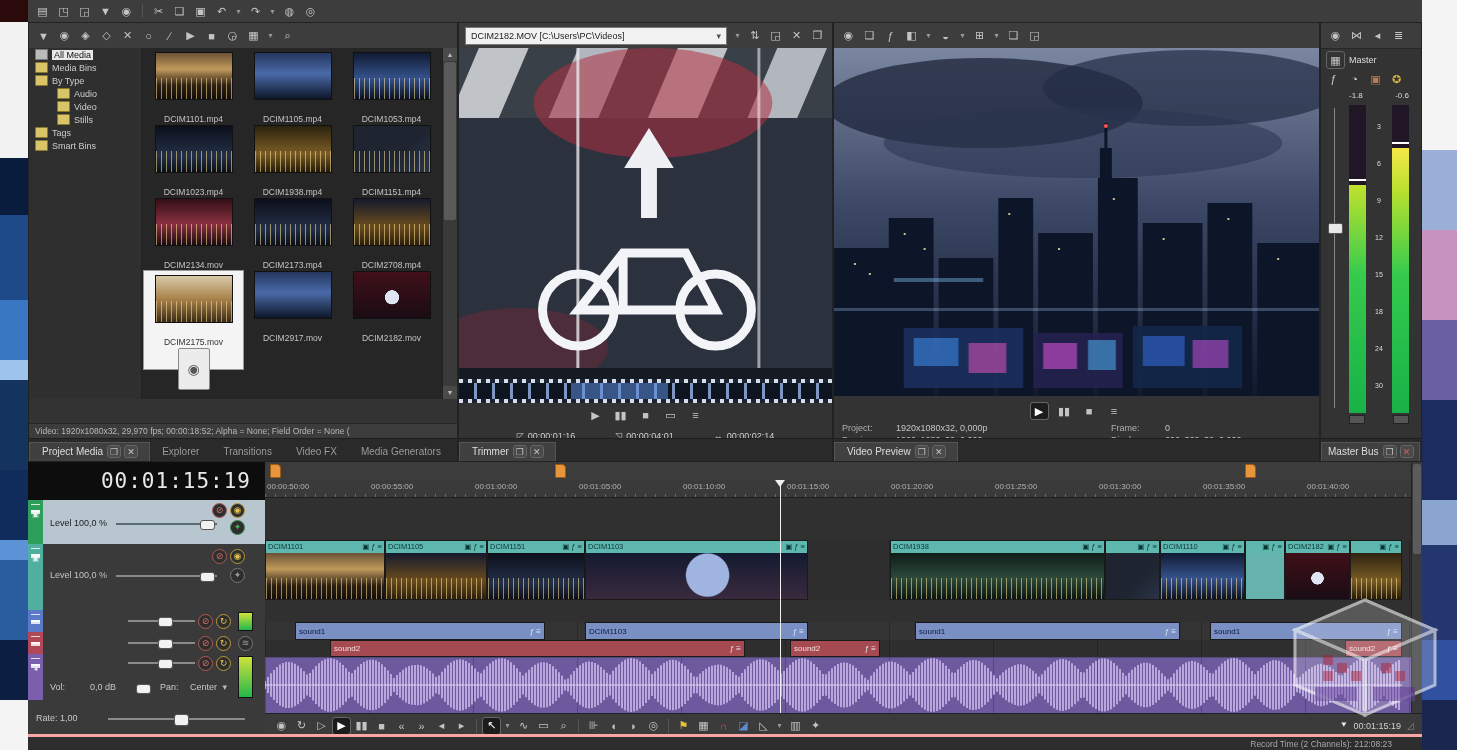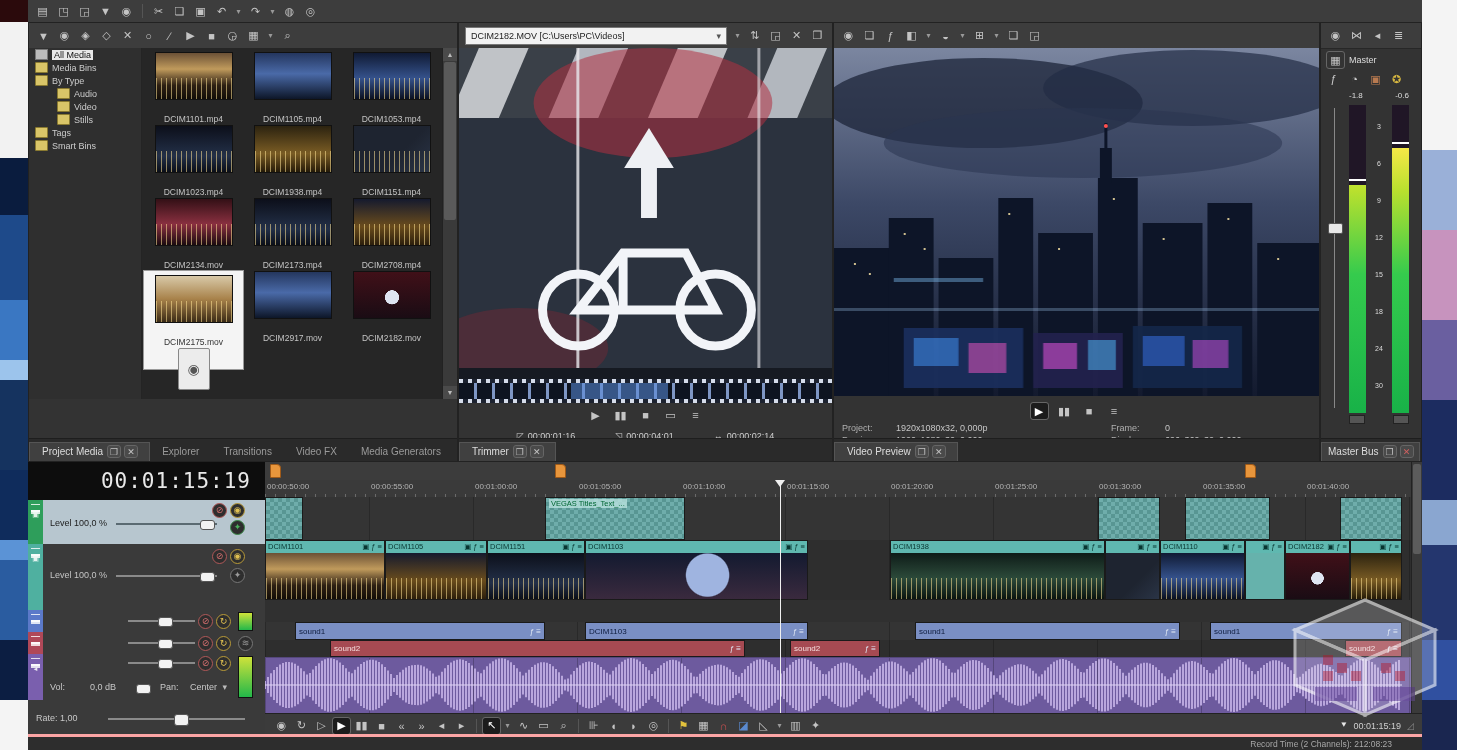--- a/index.html
+++ b/index.html
@@ -284,20 +284,21 @@
           <div class="thumb">
             <div class="audiofile">◉</div>
             <div class="tlbl">song.mp3</div>
           </div>
         </div>
       <div class="vscroll">
         <div class="arr">▲</div>
         <div class="vthumb"></div>
         <div class="arr dn">▼</div>
       </div>
+      <div id="media-status">Video: 1920x1080x32, 29,970 fps; 00:00:18:52; Alpha = None; Field Order = None (</div>
       <div class="tabbar" id="media-tabs">
           <div class="tab active">
             <span>Project Media</span>
             <span class="tbi">❐</span>
             <span class="tbi">✕</span>
           </div>
           <div class="tab">
             <span>Explorer</span>
           </div>
           <div class="tab">
@@ -647,38 +648,20 @@
             <span class="rlab" style="left: 106px;">00:00:55:00</span>
             <span class="rlab" style="left: 210px;">00:01:00:00</span>
             <span class="rlab" style="left: 314px;">00:01:05:00</span>
             <span class="rlab" style="left: 418px;">00:01:10:00</span>
             <span class="rlab" style="left: 522px;">00:01:15:00</span>
             <span class="rlab" style="left: 626px;">00:01:20:00</span>
             <span class="rlab" style="left: 730px;">00:01:25:00</span>
             <span class="rlab" style="left: 834px;">00:01:30:00</span>
             <span class="rlab" style="left: 938px;">00:01:35:00</span>
             <span class="rlab" style="left: 1042px;">00:01:40:00</span>
-          </div>
-        <div class="lane" id="title-lane" style="top:35px;height:43px;background-color:#343434;">
-            <div class="clip checker" style="left: 0px; width: 38px;">
-              <div class="tealov"></div>
-            </div>
-            <div class="clip checker" style="left: 280px; width: 140px;">
-              <div class="tealov"></div>
-              <span class="titlelbl">VEGAS Titles_Text_...</span>
-            </div>
-            <div class="clip checker" style="left: 833px; width: 62px;">
-              <div class="tealov"></div>
-            </div>
-            <div class="clip checker" style="left: 920px; width: 85px;">
-              <div class="tealov"></div>
-            </div>
-            <div class="clip checker" style="left: 1075px; width: 62px;">
-              <div class="tealov"></div>
-            </div>
           </div>
         <div class="lane" id="video-lane" style="top:78px;height:60px;background-color:#2e2e2e;">
             <div class="clip" style="left: 0px; width: 120px;">
               <div class="vhead">
                 <span>DCIM1101</span>
                 <span>▣ ƒ ≡</span>
               </div>
               <div class="vbody a-warm lights"></div>
             </div>
             <div class="clip" style="left: 120px; width: 102px;">

